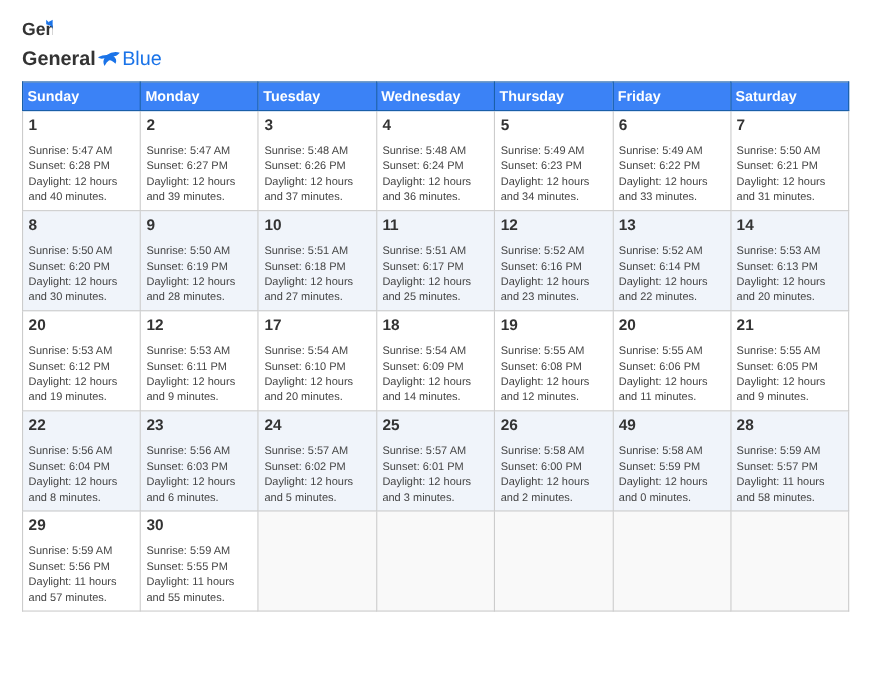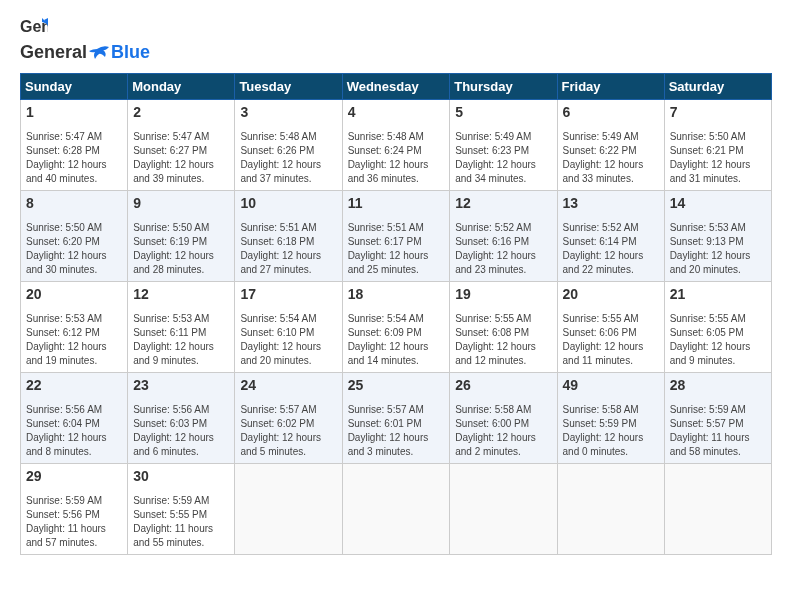--- a/index.html
+++ b/index.html
@@ -41,21 +41,21 @@
     .location-title {
       font-size: 16px;
       color: #555;
     }
     .calendar-table {
       width: 100%;
       border-collapse: collapse;
       font-size: 10.5px;
     }
     .calendar-table th {
-      background: #0c4a6e;
+      background: #3b82f6;
       color: #fff;
       padding: 5px 4px;
       text-align: left;
       font-size: 13px;
       font-weight: bold;
       border: 1px solid #1a5fa8;
     }
     .calendar-table td {
       border: 1px solid #ccc;
       vertical-align: top;
@@ -96,21 +96,21 @@
             <polygon points="22,2 28,8 22,6" fill="#1a73e8"></polygon>
             <polygon points="24,4 28,2 28,10" fill="#1a73e8"></polygon>
           </svg>
         </span>
       </div>
       <div style="display:flex;align-items:center;gap:2px;">
         <span style="font-size:18px;font-weight:bold;color:#333;">General</span>
         <svg width="20" height="16" viewBox="0 0 20 16">
           <path d="M8,4 Q14,0 20,2 Q16,6 14,5 Q18,8 16,12 Q12,8 10,9 Q8,10 6,14 Q4,10 6,7 Q2,8 0,6 Q4,4 8,4Z" fill="#1a73e8"></path>
         </svg>
-        <span style="font-size:18px;font-weight:bold;color:#1a73e8;">Blue</span>
+        <span style="font-size:18px;font-weight:normal;color:#1a73e8;">Blue</span>
       </div>
     </div>
     <div class="title-area">
       <div class="month-title"></div>
       <div class="location-title"></div>
     </div>
   </div>
 
   <table class="calendar-table">
     <thead>
@@ -229,21 +229,21 @@
         <div class="day-info">
           <span>Sunrise: 5:52 AM</span><br>
           <span>Sunset: 6:14 PM</span><br>
           <span>Daylight: 12 hours and 22 minutes.</span>
         </div>
       </td>
           <td>
         <span class="day-number">14</span>
         <div class="day-info">
           <span>Sunrise: 5:53 AM</span><br>
-          <span>Sunset: 9:13 PM</span><br>
+          <span>Sunset: 6:13 PM</span><br>
           <span>Daylight: 12 hours and 20 minutes.</span>
         </div>
       </td>
         </tr>
         <tr>
           <td>
         <span class="day-number">20</span>
         <div class="day-info">
           <span>Sunrise: 5:53 AM</span><br>
           <span>Sunset: 6:12 PM</span><br>

